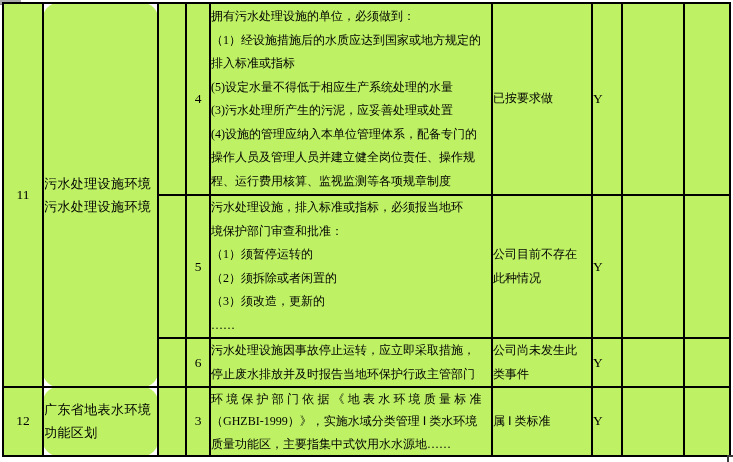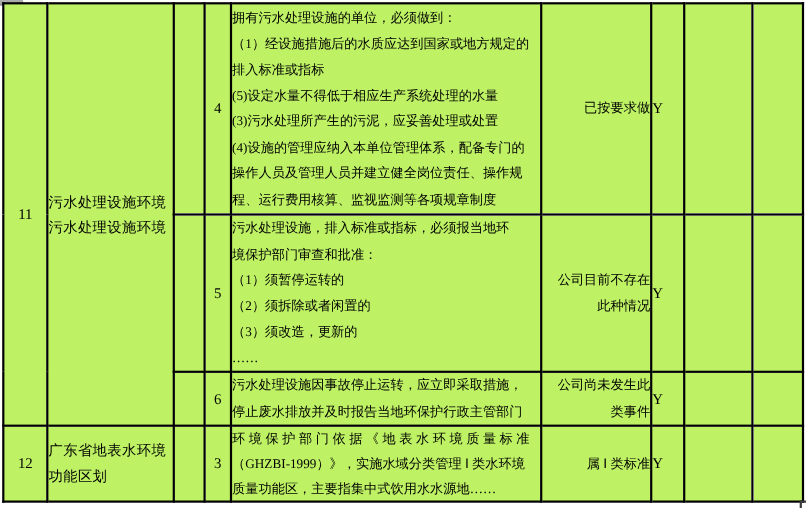--- a/index.html
+++ b/index.html
@@ -46,37 +46,37 @@
 
   td.no-cell {
     text-align: center;
     font-size: 13.5px;
   }
   td.name-cell {
     font-size: 13px;
     line-height: 23px;
     padding-left: 4px;
     letter-spacing: 0.4px;
+    border-radius: 15px;
   }
   td.sub-cell {
     text-align: center;
     font-size: 13.5px;
   }
   td.content-cell {
     vertical-align: top;
     padding: 2px 0 0 6px;
     font-size: 12px;
     line-height: 23.5px;
   }
   tr.r12 td.content-cell { line-height: 22.3px; }
   td.status-cell {
     font-size: 12px;
     line-height: 23.5px;
     padding-left: 7px;
-    text-align: right;
   }
   td.result-cell {
     font-size: 13.5px;
     padding-left: 5px;
   }
   .line { white-space: nowrap; }
   .line.spread { letter-spacing: 3.2px; }
 
   
   .corner-widget {

